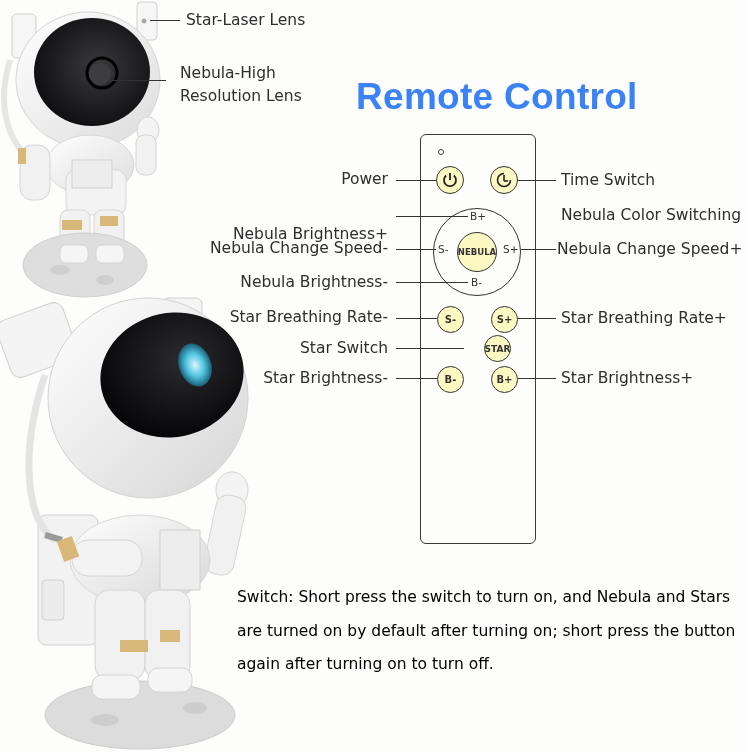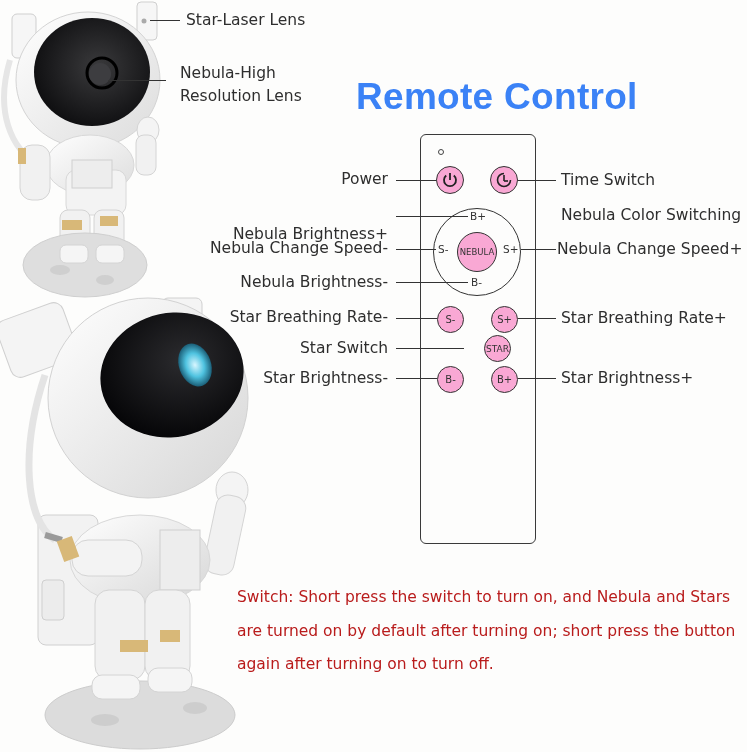--- a/index.html
+++ b/index.html
@@ -4,24 +4,24 @@
 <style>
   * { box-sizing: border-box; margin: 0; padding: 0; }
   html, body { width: 747px; height: 752px; background: #fdfdfc; overflow: hidden; }
   body { position: relative; font-family: "DejaVu Sans", "Liberation Sans", sans-serif; color: #2b2b2b; }
   .abs { position: absolute; }
   .title { left: 356px; top: 28px; font-family: "Liberation Sans", sans-serif; font-weight: bold; font-size: 37px; color: #3b82f6; letter-spacing: 0.3px; white-space: nowrap; margin-top: 48px; }
   .lbl { position: absolute; font-size: 15.5px; color: #2e2e2e; white-space: nowrap; line-height: 20px; }
   .lbl.r { text-align: left; }
   .line { position: absolute; height: 1px; background: #333; }
   .remote { left: 420px; top: 134px; width: 116px; height: 410px; border: 1.3px solid #3a3a3a; border-radius: 6px; background: #fdfdfc; }
-  .btn { position: absolute; border: 1.2px solid #333; border-radius: 50%; display: flex; align-items: center; justify-content: center; font-size: 10px; color: #333; background: #f9a8d4; }
+  .btn { position: absolute; border: 1.2px solid #333; border-radius: 50%; display: flex; align-items: center; justify-content: center; font-size: 10px; color: #333; background: #fef9c3; font-weight: bold; }
   .ring { position: absolute; border: 1.2px solid #333; border-radius: 50%; }
   .ringtxt { position: absolute; font-size: 10.5px; color: #333; }
-  .desc { left: 237px; top: 581px; width: 510px; font-size: 15.5px; line-height: 33.5px; color: #b91c1c; }
+  .desc { left: 237px; top: 581px; width: 510px; font-size: 15.5px; line-height: 33.5px; color: #000000; }
   .lens-lbl { font-size: 15.5px; }
 </style>
 </head>
 <body>
 
 <svg class="abs" style="left:0;top:0" width="200" height="300" viewBox="0 0 200 300">
   <defs>
     <radialGradient id="visorA" cx="55%" cy="45%" r="60%">
       <stop offset="0" stop-color="#3a3a3c"></stop>
         <stop offset="1" stop-color="#0d0d0f"></stop>

